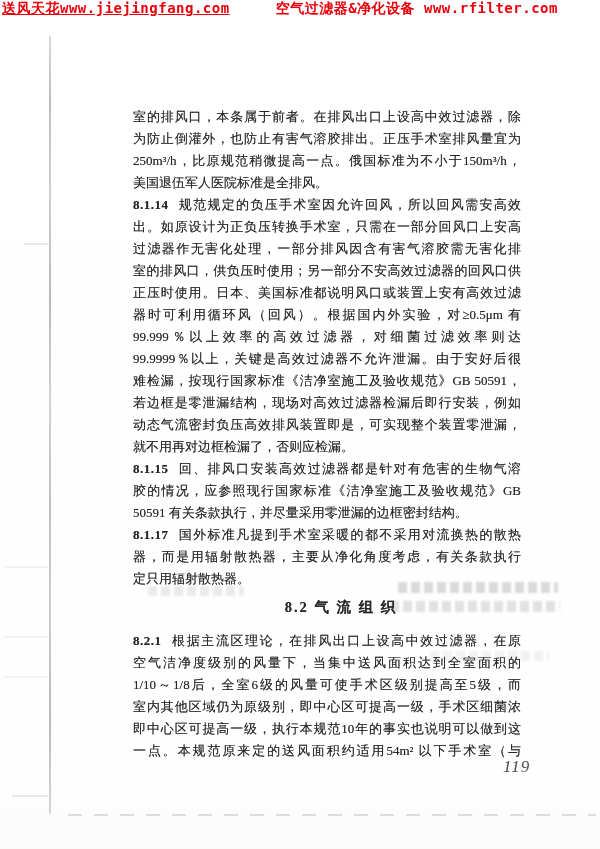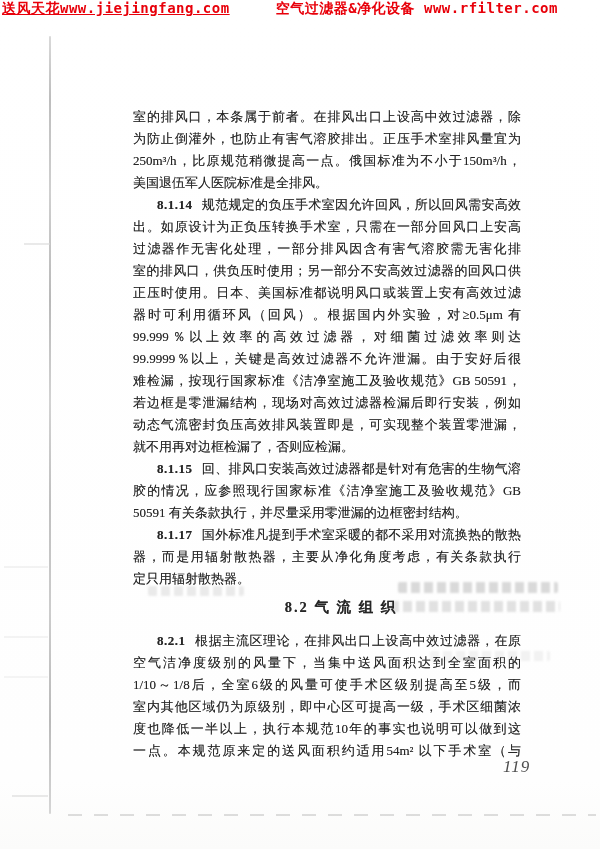--- a/index.html
+++ b/index.html
@@ -81,21 +81,20 @@
     text-align: justify;
     text-align-last: justify;
     white-space: normal;
     text-shadow: 0 0 0.4px rgba(40,40,40,0.55);
   }
   .line.short { text-align-last: left; }
   .secnum {
     font-weight: bold;
     margin-right: 9px;
     letter-spacing: 0.5px;
-    margin-left: 24px;
   }
   .heading {
     width: 388px;
     text-align: center;
     font-weight: bold;
     font-size: 14.5px;
     letter-spacing: 2px;
     margin: 6px 0 12px 14px;
     text-shadow: 0 0 0.4px rgba(40,40,40,0.55);
   }
@@ -152,19 +151,19 @@
       <div class="line"><span>胶的情况，应参照现行国家标准《洁净室施工及验收规范》GB</span></div>
       <div class="line short"><span>50591 有关条款执行，并尽量采用零泄漏的边框密封结构。</span></div>
       <div class="line"><b class="secnum">8.1.17</b><span>国外标准凡提到手术室采暖的都不采用对流换热的散热</span></div>
       <div class="line"><span>器，而是用辐射散热器，主要从净化角度考虑，有关条款执行</span></div>
       <div class="line short"><span>定只用辐射散热器。</span></div>
       <div class="heading">8.2  气 流 组 织</div>
       <div class="line"><b class="secnum">8.2.1</b><span>根据主流区理论，在排风出口上设高中效过滤器，在原</span></div>
       <div class="line"><span>空气洁净度级别的风量下，当集中送风面积达到全室面积的</span></div>
       <div class="line"><span>1/10～1/8后，全室6级的风量可使手术区级别提高至5级，而</span></div>
       <div class="line"><span>室内其他区域仍为原级别，即中心区可提高一级，手术区细菌浓</span></div>
-      <div class="line"><span>度也降低一半以上，执行本规范10年的事实也说明可以做到这</span></div>
+      <div class="line"><span>即中心区可提高一级，执行本规范10年的事实也说明可以做到这</span></div>
       <div class="line"><span>一点。本规范原来定的送风面积约适用54m² 以下手术室（与</span></div>
     </div>
 
   <div class="page-number">119</div>
 
 </div>
 
 </body></html>

